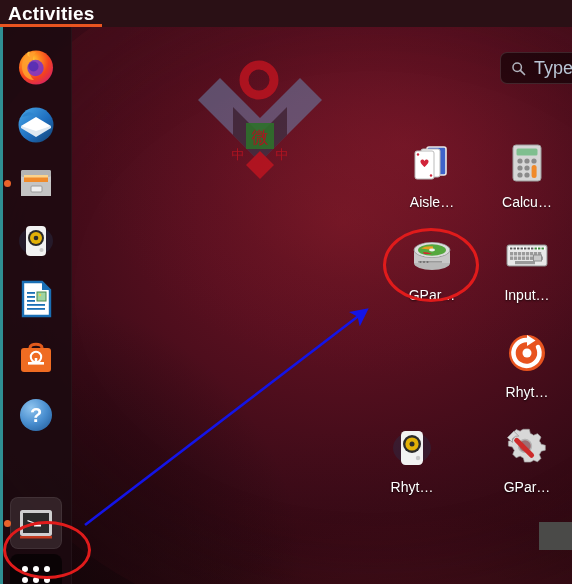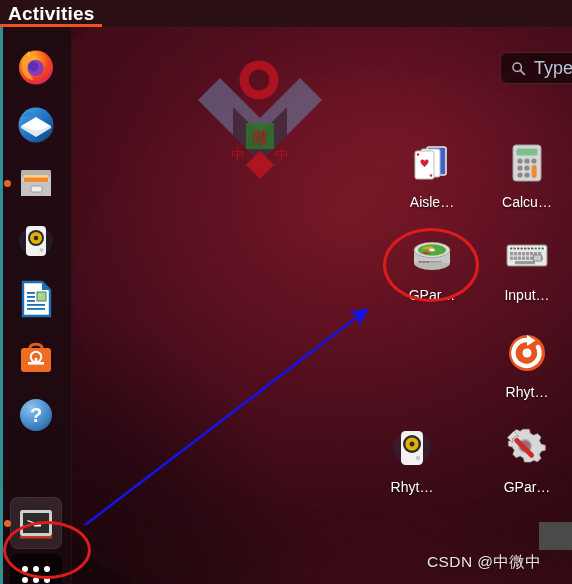--- a/index.html
+++ b/index.html
@@ -427,15 +427,14 @@
   <svg class="anno" id="anno-arrow" viewBox="0 0 572 584">
     <defs>
       <marker id="ah" markerWidth="7" markerHeight="7" refX="5.2" refY="3.5" orient="auto">
         <path d="M0 0 L7 3.5 L0 7 L1.6 3.5 Z" fill="#1414e6"></path>
       </marker>
     </defs>
     <line x1="85" y1="525" x2="365" y2="311" stroke="#1414e6" stroke-width="2.6" marker-end="url(#ah)"></line>
   </svg>
 
   <div id="corner-box"></div>
-  <div id="csdn-watermark">CSDN @中微中</div>
 
 </div>
 
 </body></html>

